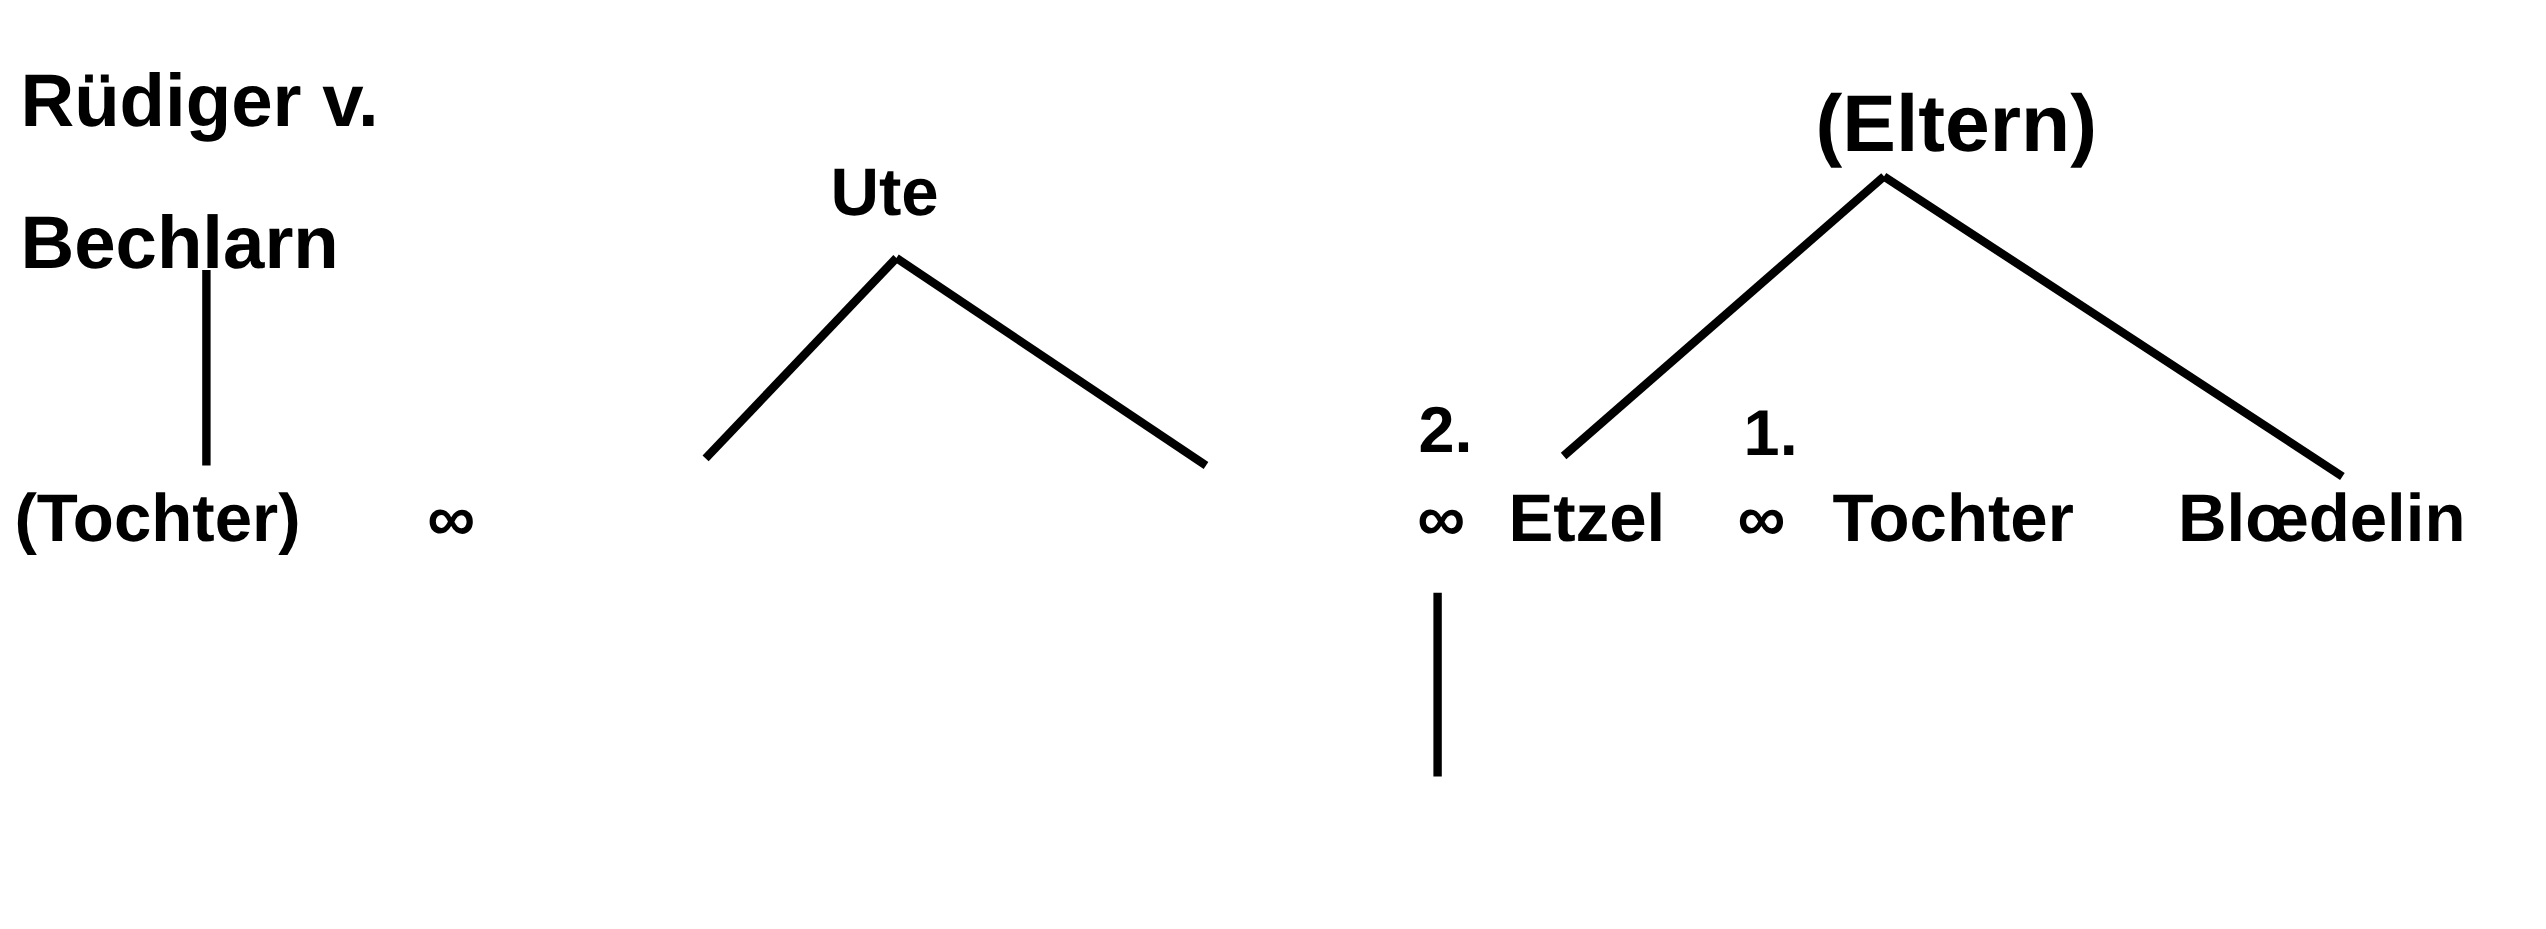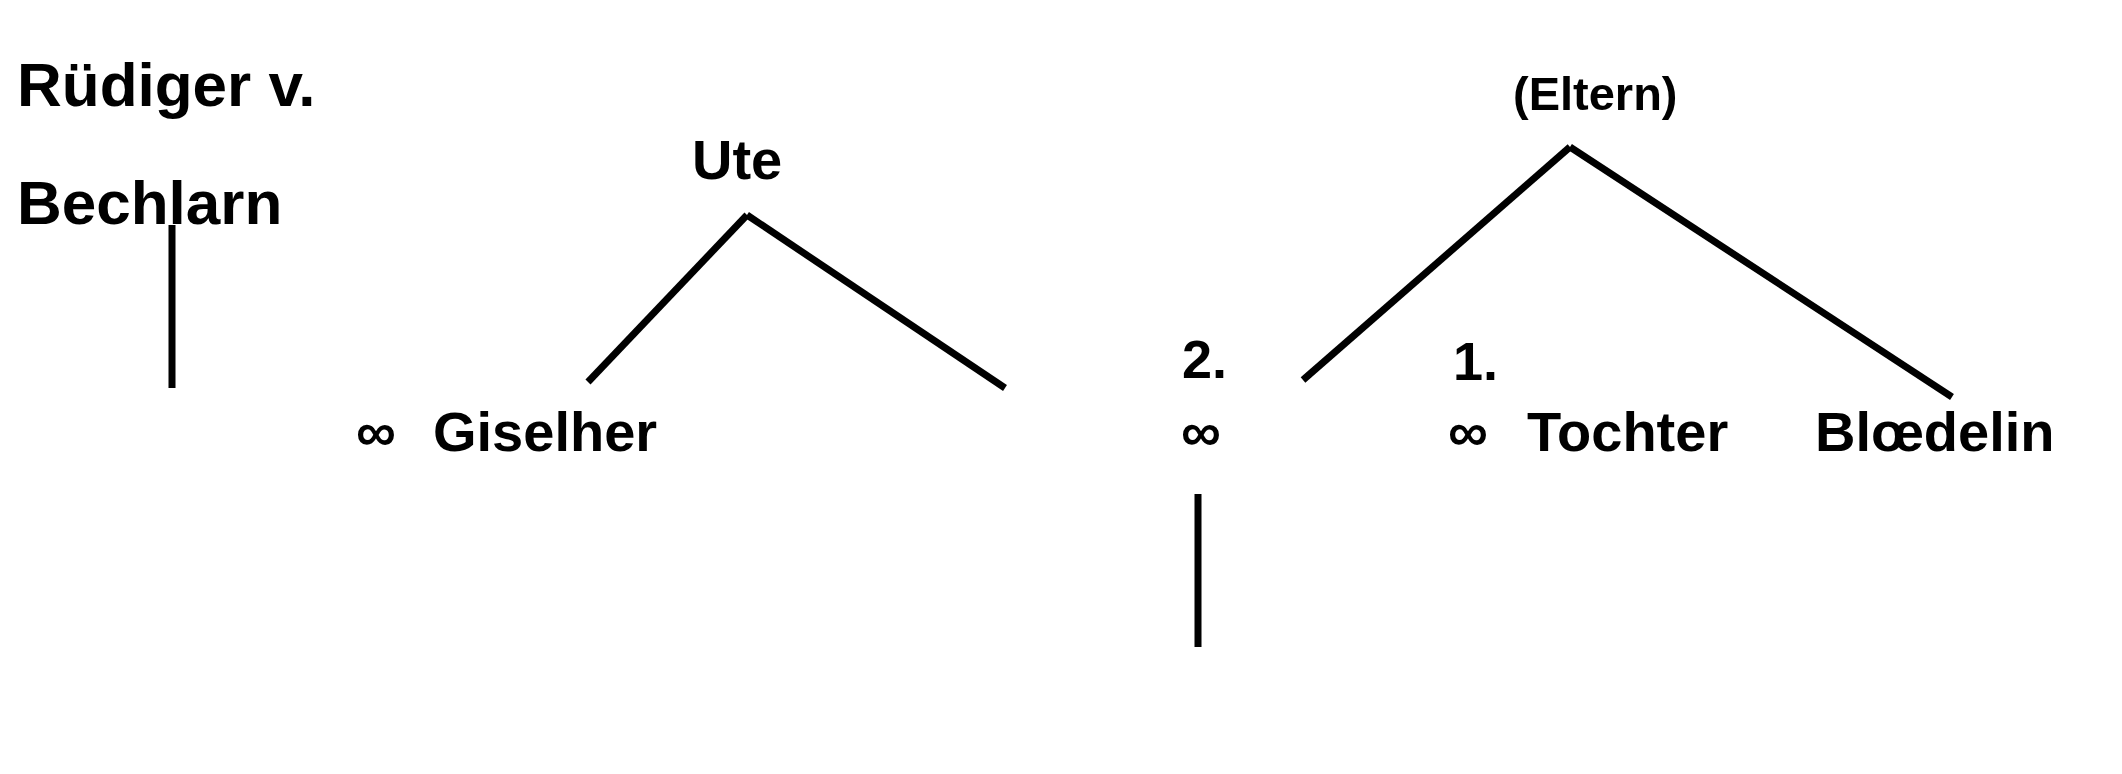--- a/index.html
+++ b/index.html
@@ -28,21 +28,21 @@
     stroke-linecap: butt;
   }
   .lbl {
     position: absolute;
     white-space: nowrap;
     line-height: 1;
     color: #000000;
   }
   .fs-row   { font-size: 56px; }
   .fs-small { font-size: 62px; }
-  .fs-mid   { font-size: 47px; text-align: center; }
+  .fs-mid   { font-size: 67px; text-align: center; }
   .fs-ord   { font-size: 54px; }
 
   
   #ruediger-line1 { left: 17px;  top: 54px;  }
   #ruediger-line2 { left: 17px;  top: 142px; margin-top: 30px; }
 
   
   #ute            { left: 692px;  top: 132px; }
   #eltern         { left: 1513px; top: 70px;  }
 
@@ -81,21 +81,22 @@
   <span id="ruediger-line1" class="lbl fs-small">Rüdiger v.</span>
   <span id="ruediger-line2" class="lbl fs-small">Bechlarn</span>
 
   <span id="ute" class="lbl fs-row">Ute</span>
 
   <span id="eltern" class="lbl fs-mid">(Eltern)</span>
 
   <span id="order-2" class="lbl fs-ord">2.</span>
   <span id="order-1" class="lbl fs-ord">1.</span>
 
+  <span id="tochter" class="lbl fs-row">(Tochter)</span>
   <span id="inf-tochter-giselher" class="lbl fs-row">∞</span>
-  <span id="giselher" class="lbl fs-row">Giselher</span>
   <span id="inf-kriemhilt-etzel" class="lbl fs-row">∞</span>
+  <span id="etzel" class="lbl fs-row">Etzel</span>
   <span id="inf-etzel-helche" class="lbl fs-row">∞</span>
   <span id="helche" class="lbl fs-row">Tochter</span>
   <span id="bloedelin" class="lbl fs-row">Blœdelin</span>
 
 
 </div>
 
 </body></html>

